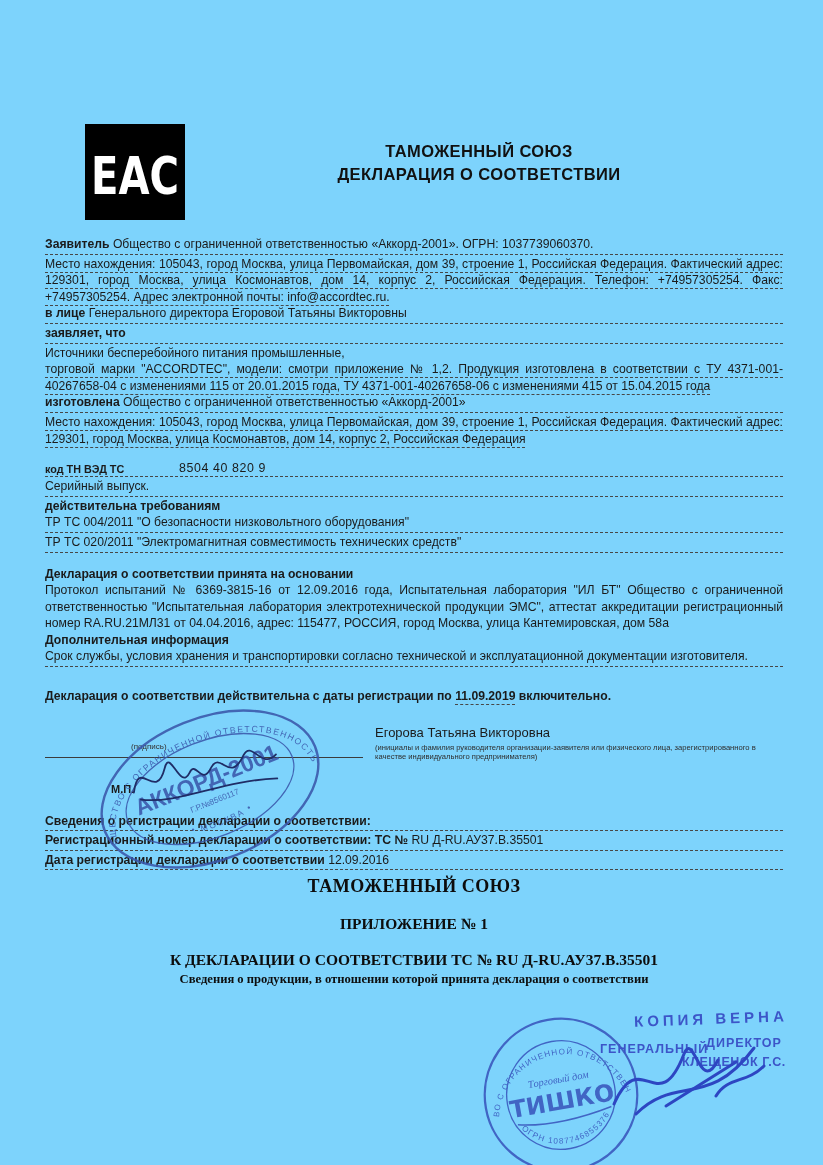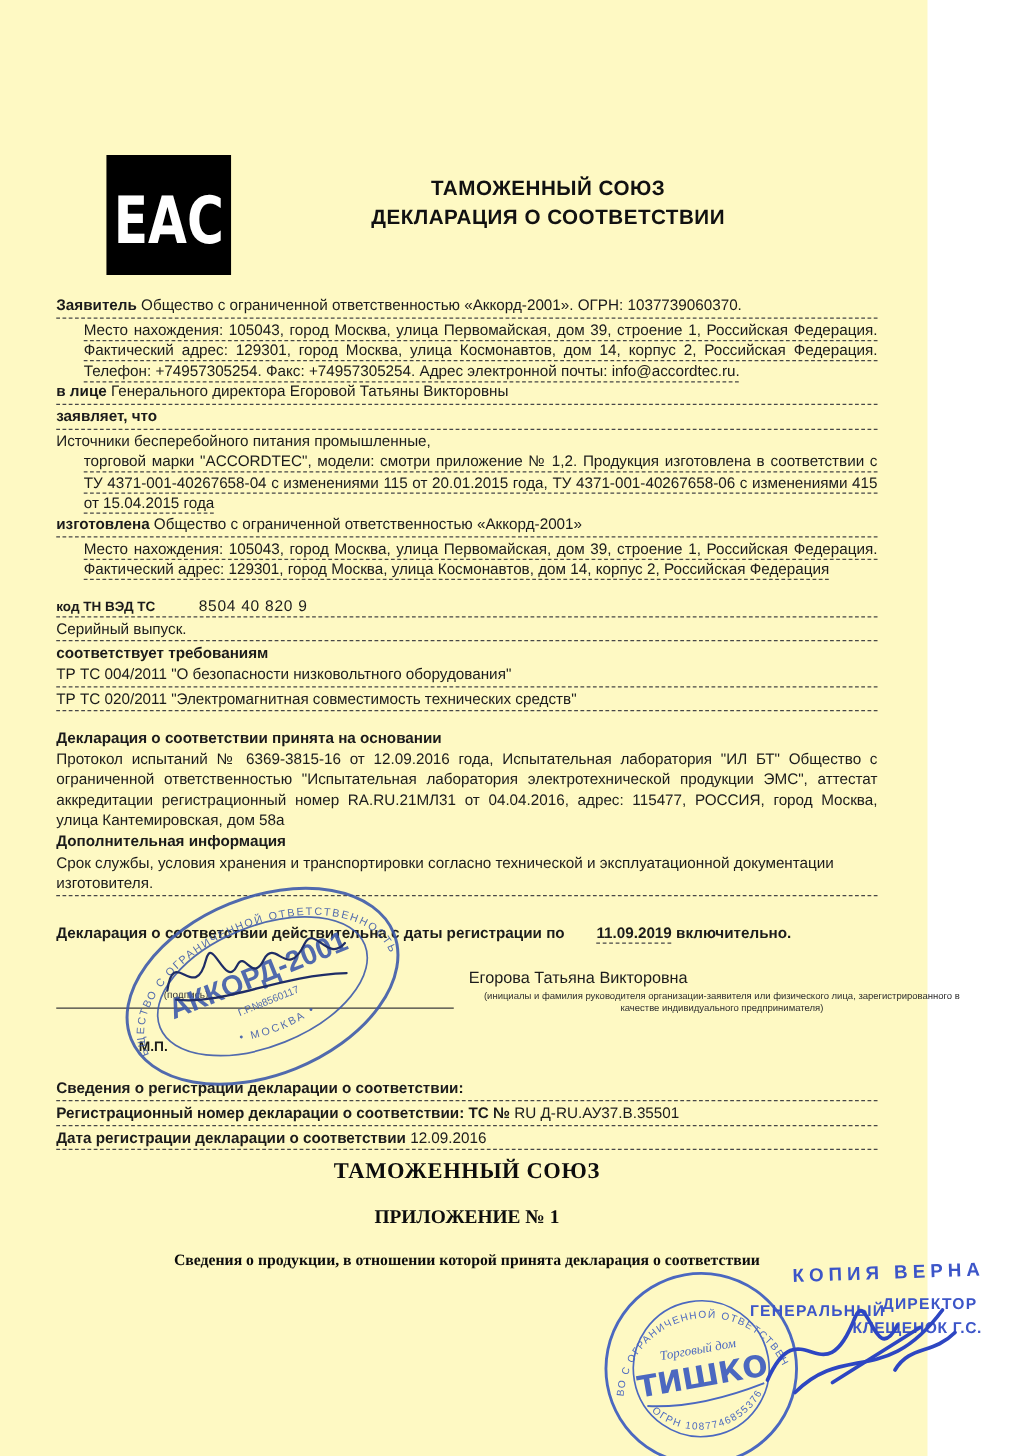--- a/index.html
+++ b/index.html
@@ -1,40 +1,40 @@
 <!DOCTYPE html>
 <html><head>
 <meta charset="utf-8">
 <style>
   * { box-sizing: border-box; }
   html,body { margin:0; padding:0; }
   body { width:823px; height:1165px; background:#ffffff; overflow:hidden; }
-  .page { position:relative; width:742px; height:1165px; font-family:"Liberation Sans", sans-serif; color:#1b1b1b; background:#fef9c3; }
+  .page { position:relative; width:823px; height:1165px; font-family:"Liberation Sans", sans-serif; color:#1b1b1b; background:#7dd3fc; }
   .content { position:absolute; left:45px; right:40px; top:0; }
 
   .header { position:relative; height:112px; margin-top:124px; }
   .eac-logo { position:absolute; left:40px; top:0; width:100px; height:96px; }
   .titles { position:absolute; left:130px; right:0; top:16px; text-align:center; font-weight:700; font-size:16.5px; line-height:23px; letter-spacing:.4px; color:#111; }
 
   p { margin:0; font-size:12.2px; line-height:16.6px; }
   .b { font-weight:700; }
   .fw-dash { border-bottom:1px dashed #474747; padding-bottom:1px; margin-bottom:1px; }
-  .ud { text-decoration-line:underline; text-decoration-style:dashed; text-decoration-color:#474747; text-decoration-thickness:1px; text-underline-offset:3.5px;margin-left:22px; }
+  .ud { text-decoration-line:underline; text-decoration-style:dashed; text-decoration-color:#474747; text-decoration-thickness:1px; text-underline-offset:3.5px; }
   .just { text-align:justify; } .gap12{height:12px} .gap14{height:14px} .gap20{height:20px}
 
-  .tnved { display:flex; align-items:flex-end; }
+  .tnved { display:flex; align-items:flex-end;gap:20px; }
   .tnved .lbl { font-size:10.8px; font-weight:700; width:104px; }
   .tnved .code { font-size:12.4px; letter-spacing:.6px; margin-left:10px; }
 
   .sig { position:relative; height:104px; margin-top:4px; }
   .sig-line { position:absolute; left:0; top:48px; width:318px; border-bottom:1px solid #3c3c3c; }
   .sig-cap { position:absolute; left:86px; top:33px; font-size:8px; color:#333; }
   .mp { position:absolute; left:66px; top:74px; font-size:11px; font-weight:600; }
   .signer { position:absolute; left:330px; top:16px; font-size:13px; }
-  .signer-note { position:absolute; left:330px; top:34px; width:405px; font-size:7.6px; line-height:9.5px; color:#2e2e2e;text-align:center; }
+  .signer-note { position:absolute; left:330px; top:34px; width:405px; font-size:7.6px; line-height:9.5px; color:#2e2e2e; }
 
   .annex { text-align:center; font-family:"Liberation Serif", serif; margin-top:4px; color:#0d0d0d; }
   .annex .t1 { font-size:18px; font-weight:700; margin:6px 0 3px; letter-spacing:.5px; }
   .annex .t2 { font-size:15.5px; font-weight:700; margin:18px 0; }
   .annex .t3 { font-size:15.5px; font-weight:700; margin:3px 0; }
   .annex .t4 { font-size:12.6px; font-weight:700; margin:3px 0; }
 
   .stamp1 { position:absolute; left:90px; top:712px; width:240px; height:154px; transform:rotate(-22deg); opacity:.88; }
   .sig-scribble { position:absolute; left:126px; top:738px; width:165px; height:72px; transform:rotate(-8deg); }
 
@@ -81,21 +81,21 @@
 
     <div class="gap14"></div>
 
     <div class="tnved fw-dash">
       <span class="lbl">код ТН ВЭД ТС</span>
       <span class="code">8504 40 820 9</span>
     </div>
 
     <p class="fw-dash">Серийный выпуск.</p>
 
-    <p class="b">соответствует требованиям</p>
+    <p class="b">действительна требованиям</p>
 
     <p class="fw-dash">ТР ТС 004/2011 "О безопасности низковольтного оборудования"</p>
     <p class="fw-dash">ТР ТС 020/2011 "Электромагнитная совместимость технических средств"</p>
 
     <div class="gap12"></div>
 
     <p class="b">Декларация о соответствии принята на основании</p>
     <p class="just">Протокол испытаний № 6369-3815-16 от 12.09.2016 года, Испытательная лаборатория "ИЛ БТ" Общество с ограниченной ответственностью "Испытательная лаборатория электротехнической продукции ЭМС", аттестат аккредитации регистрационный номер RA.RU.21МЛ31 от 04.04.2016, адрес: 115477, РОССИЯ, город Москва, улица Кантемировская, дом 58а</p>
 
     <p class="b">Дополнительная информация</p>
@@ -115,20 +115,21 @@
 
     <p class="fw-dash b">Сведения о регистрации декларации о соответствии:</p>
 
     <p class="fw-dash"><span class="b">Регистрационный номер декларации о соответствии: ТС №</span> <span>RU Д-RU.АУ37.В.35501</span></p>
 
     <p class="fw-dash"><span class="b">Дата регистрации декларации о соответствии</span> <span>12.09.2016</span></p>
 
     <div class="annex">
       <div class="t1">ТАМОЖЕННЫЙ СОЮЗ</div>
       <div class="t2">ПРИЛОЖЕНИЕ № 1</div>
+      <div class="t3">К ДЕКЛАРАЦИИ О СООТВЕТСТВИИ ТС № RU Д-RU.АУ37.В.35501</div>
       <div class="t4">Сведения о продукции, в отношении которой принята декларация о соответствии</div>
     </div>
 
   </div>
 
   <svg class="stamp1" viewBox="0 0 250 160">
     <g fill="none" stroke="#3a57ab">
       <ellipse cx="125" cy="80" rx="118" ry="74" stroke-width="2.5"></ellipse>
       <ellipse cx="125" cy="80" rx="92" ry="50" stroke-width="1.4"></ellipse>
     </g>

